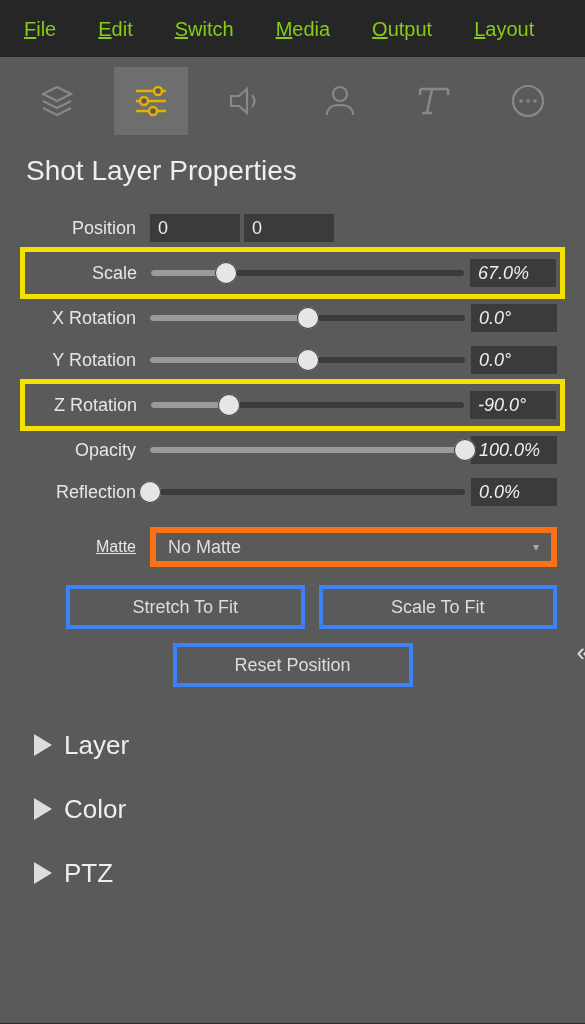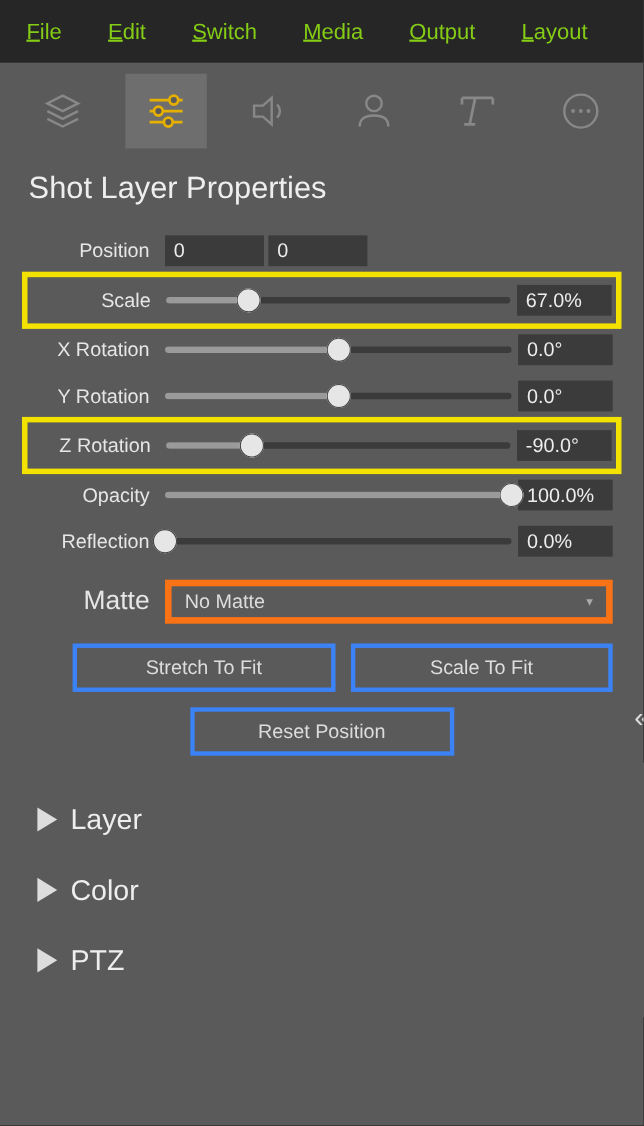--- a/index.html
+++ b/index.html
@@ -17,24 +17,24 @@
   .controls { padding: 6px 28px 0 28px; }
   .row { display: flex; align-items: center; height: 42px; gap: 8px; }
   .row .label { width: 114px; text-align: right; font-size: 18px; color: #e6e6e6; padding-right: 6px; }
   .row .position-inputs { display: flex; gap: 4px; }
   .row .position-inputs input { width: 90px; height: 28px; background: #3b3b3b; border: none; color: #eee; font-size: 18px; padding: 0 8px; }
   .slider-wrap { flex: 1; display: flex; align-items: center; }
   .slider { flex: 1; height: 26px; position: relative; }
   .slider-track-bg { position: absolute; left: 0; right: 0; top: 50%; transform: translateY(-50%); height: 6px; background: #3b3b3b; border-radius: 3px; }
   .slider-track-fill { position: absolute; left: 0; top: 50%; transform: translateY(-50%); height: 6px; background: #9a9a9a; border-radius: 3px; }
   .slider-thumb { position: absolute; top: 50%; transform: translate(-50%, -50%); width: 22px; height: 22px; border-radius: 50%; background: #e6e6e6; box-shadow: inset 0 0 0 1px #444; }
-  .value-box { width: 86px; height: 28px; background: #3b3b3b; color: #eee; font-size: 18px; display: flex; align-items: center; padding: 0 8px; margin-left: 6px; }
+  .value-box { width: 86px; height: 28px; background: #3b3b3b; color: #eee; font-size: 18px; display: flex; align-items: center; padding: 0 8px; margin-left: 6px; font-style: italic; }
   .hl { border: 5px solid #f3e200; margin: -2px -8px; padding: 0 4px; }
   .matte-row { display: flex; align-items: center; height: 48px; gap: 8px; margin-top: 10px; }
-  .matte-row .label { width: 114px; text-align: right; font-size: 24px; color: #e6e6e6; padding-right: 6px; }
+  .matte-row .label { width: 114px; text-align: right; font-size: 16px; color: #e6e6e6; padding-right: 6px; text-decoration: underline; }
   .select { flex: 1; height: 40px; border: 6px solid #f97316; background: transparent; display: flex; align-items: center; justify-content: space-between; padding: 0 12px; color: #ddd; font-size: 18px; }
   .select .chev { font-size: 12px; color: #aaa; }
   .btn-row { display: flex; gap: 14px; margin-top: 14px; padding-left: 0; }
   .btn-row.center { justify-content: center; }
   .btn { flex: 1; height: 44px; border: 4px solid #3b82f6; background: transparent; color: #ddd; font-size: 18px; display: flex; align-items: center; justify-content: center; cursor: pointer; }
   .btn.single { flex: none; width: 240px; }
   .sections { padding: 26px 26px 0 34px; }
   .section-head { display: flex; align-items: center; gap: 12px; height: 64px; font-size: 26px; color: #eee; cursor: pointer; }
   .section-head .tri { width: 0; height: 0; border-top: 11px solid transparent; border-bottom: 11px solid transparent; border-left: 18px solid #ddd; }
   .expand-chevrons { position: absolute; right: 6px; top: 580px; color: #ddd; font-size: 26px; letter-spacing: -12px; cursor: pointer; }

